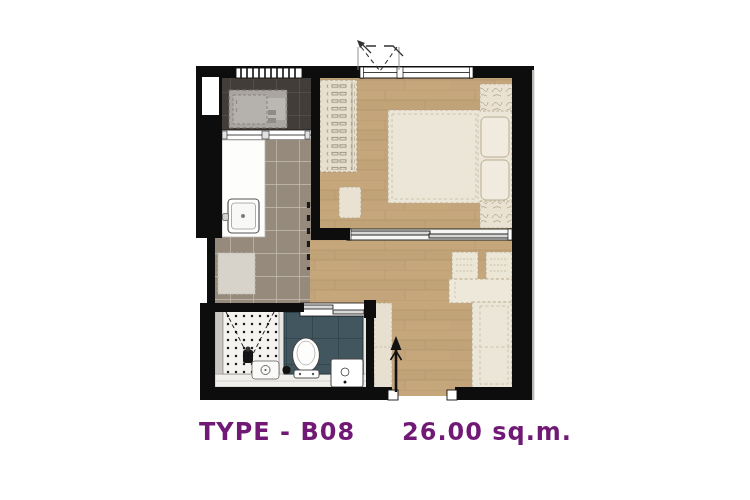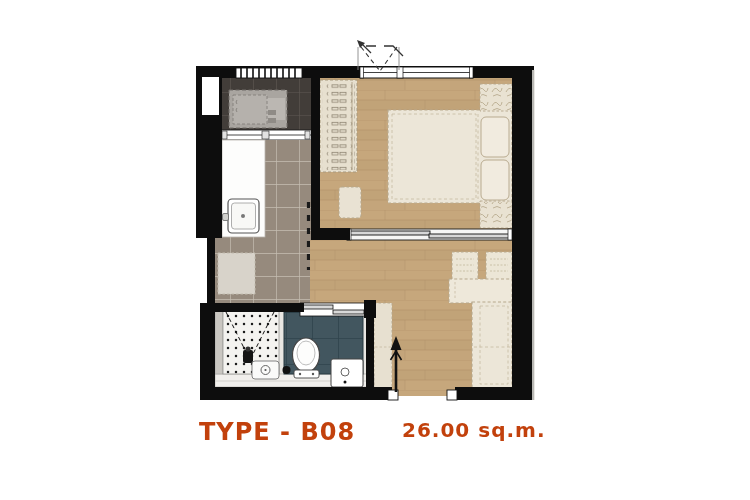--- a/index.html
+++ b/index.html
@@ -5,24 +5,24 @@
   html,body{margin:0;padding:0;}
   body{
     width:750px;height:500px;background:var(--background,#fff);
     font-family:"DejaVu Sans","Liberation Sans",sans-serif;
     position:relative;overflow:hidden;
   }
   .stage{position:absolute;inset:0;}
   svg{position:absolute;left:0;top:0;}
   .caption{
     position:absolute;top:418px;left:0;width:676px;height:40px;
-    color:#c2410c;font-weight:bold;
+    color:#701a75;font-weight:bold;
   }
   .caption .type{position:absolute;left:199px;top:0;font-size:24px;letter-spacing:1px;}
-  .caption .area{position:absolute;left:402px;top:0;font-size:20px;letter-spacing:1px;}
+  .caption .area{position:absolute;left:402px;top:0;font-size:24px;letter-spacing:1px;}
 </style>
 </head>
 <body>
 
 <div class="stage">
 
 <svg width="750" height="500" viewBox="0 0 750 500">
   <defs>
     <pattern id="pat-wood" width="90" height="30" patternUnits="userSpaceOnUse">
       <rect width="90" height="30" style="fill:var(--wood-floor)"></rect>

